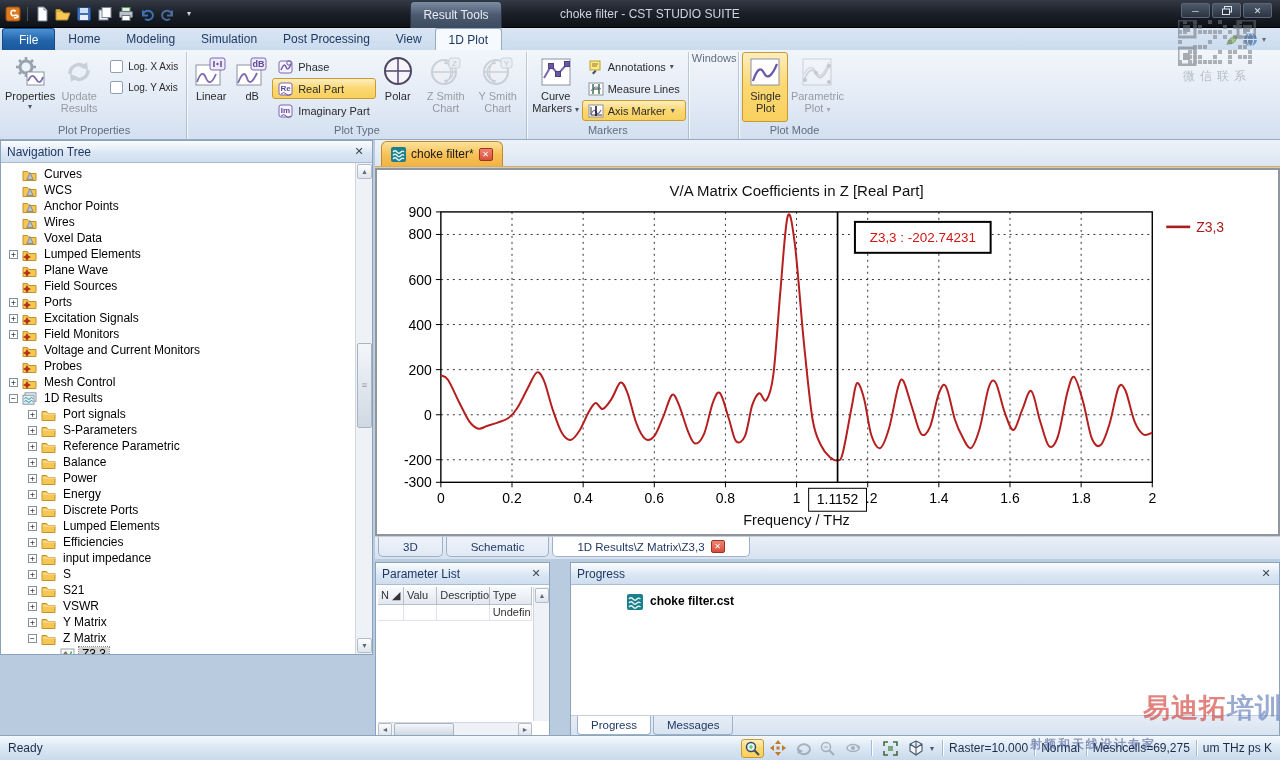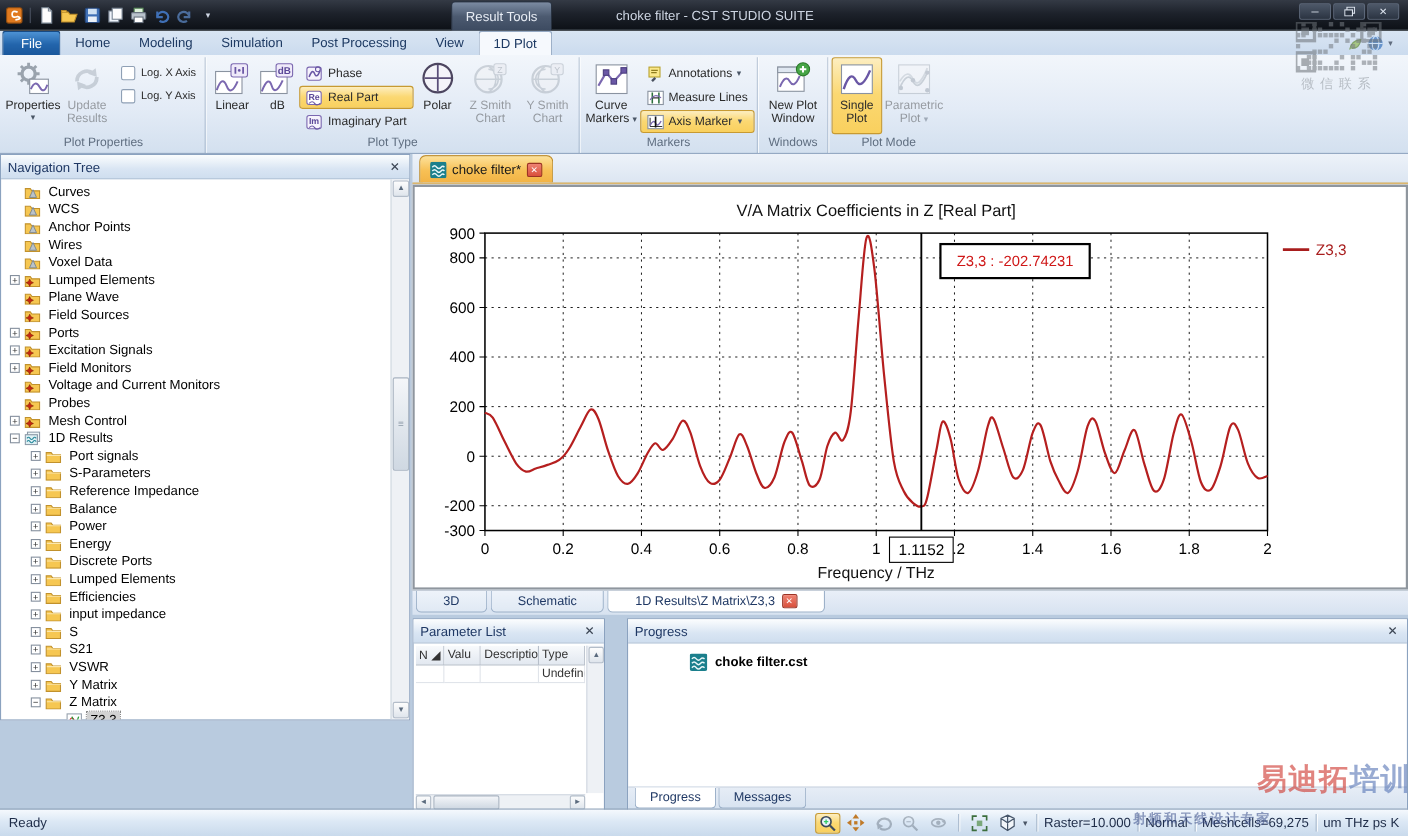--- a/index.html
+++ b/index.html
@@ -400,35 +400,20 @@
             </span>
           <span>Axis Marker</span>
           <span class="caret" style="margin-left:5px">▾</span>
         </div>
       </div>
     </div>
     <div class="glabel">Markers</div>
   </div>
 
   <div class="rgroup">
-    <div class="rcontent">
-      <div class="bigbtn" style="min-width:58px">
-        <span class="ric">
-            <svg viewBox="0 0 32 32" width="32" height="32">
-              <rect x="2" y="5" width="24" height="22" fill="#fff" stroke="#8a93a0"></rect>
-              <rect x="2" y="5" width="24" height="5" fill="#dfe7f1" stroke="#8a93a0"></rect>
-              <path d="M4 23 q5 -12 9 -5 t9 -5" fill="none" stroke="#7b68b0" stroke-width="1.8"></path>
-              <circle cx="25" cy="7" r="6" fill="#46a546" stroke="#2c7a2c"></circle>
-              <path d="M25 4 v6 M22 7 h6" stroke="#fff" stroke-width="1.8"></path>
-            </svg>
-          </span>
-        <span class="rlbl">New Plot
-Window</span>
-      </div>
-    </div>
     <div class="glabel">Windows</div>
   </div>
 
   <div class="rgroup" style="border-right:none;box-shadow:none;">
     <div class="rcontent">
       <div class="bigbtn hl" style="min-width:46px">
         <span class="ric">
             <svg viewBox="0 0 32 32" width="32" height="32">
               <rect x="2" y="3" width="28" height="26" fill="#fff" stroke="#8a93a0"></rect>
               <path d="M4 25 q6 -18 11 -8 t13 -9" fill="none" stroke="#6a57a5" stroke-width="2.2"></path>
@@ -657,21 +642,21 @@
           <span class="tlabel">S-Parameters</span>
         </div>
         <div class="tree-row" style="padding-left: 25px;">
           <span class="exp">+</span>
           <span class="ticon">
             <svg width="15" height="13" viewBox="0 0 15 13">
               <path d="M1 3.5 h4.5 l1.5 2 h7 v7 h-13 z" fill="#f6c752" stroke="#c1912c"></path>
               <path d="M1.6 6 h12.8" stroke="#fbe7ad"></path>
             </svg>
           </span>
-          <span class="tlabel">Reference Impedance</span>
+          <span class="tlabel">Reference Parametric</span>
         </div>
         <div class="tree-row" style="padding-left: 25px;">
           <span class="exp">+</span>
           <span class="ticon">
             <svg width="15" height="13" viewBox="0 0 15 13">
               <path d="M1 3.5 h4.5 l1.5 2 h7 v7 h-13 z" fill="#f6c752" stroke="#c1912c"></path>
               <path d="M1.6 6 h12.8" stroke="#fbe7ad"></path>
             </svg>
           </span>
           <span class="tlabel">Balance</span>

